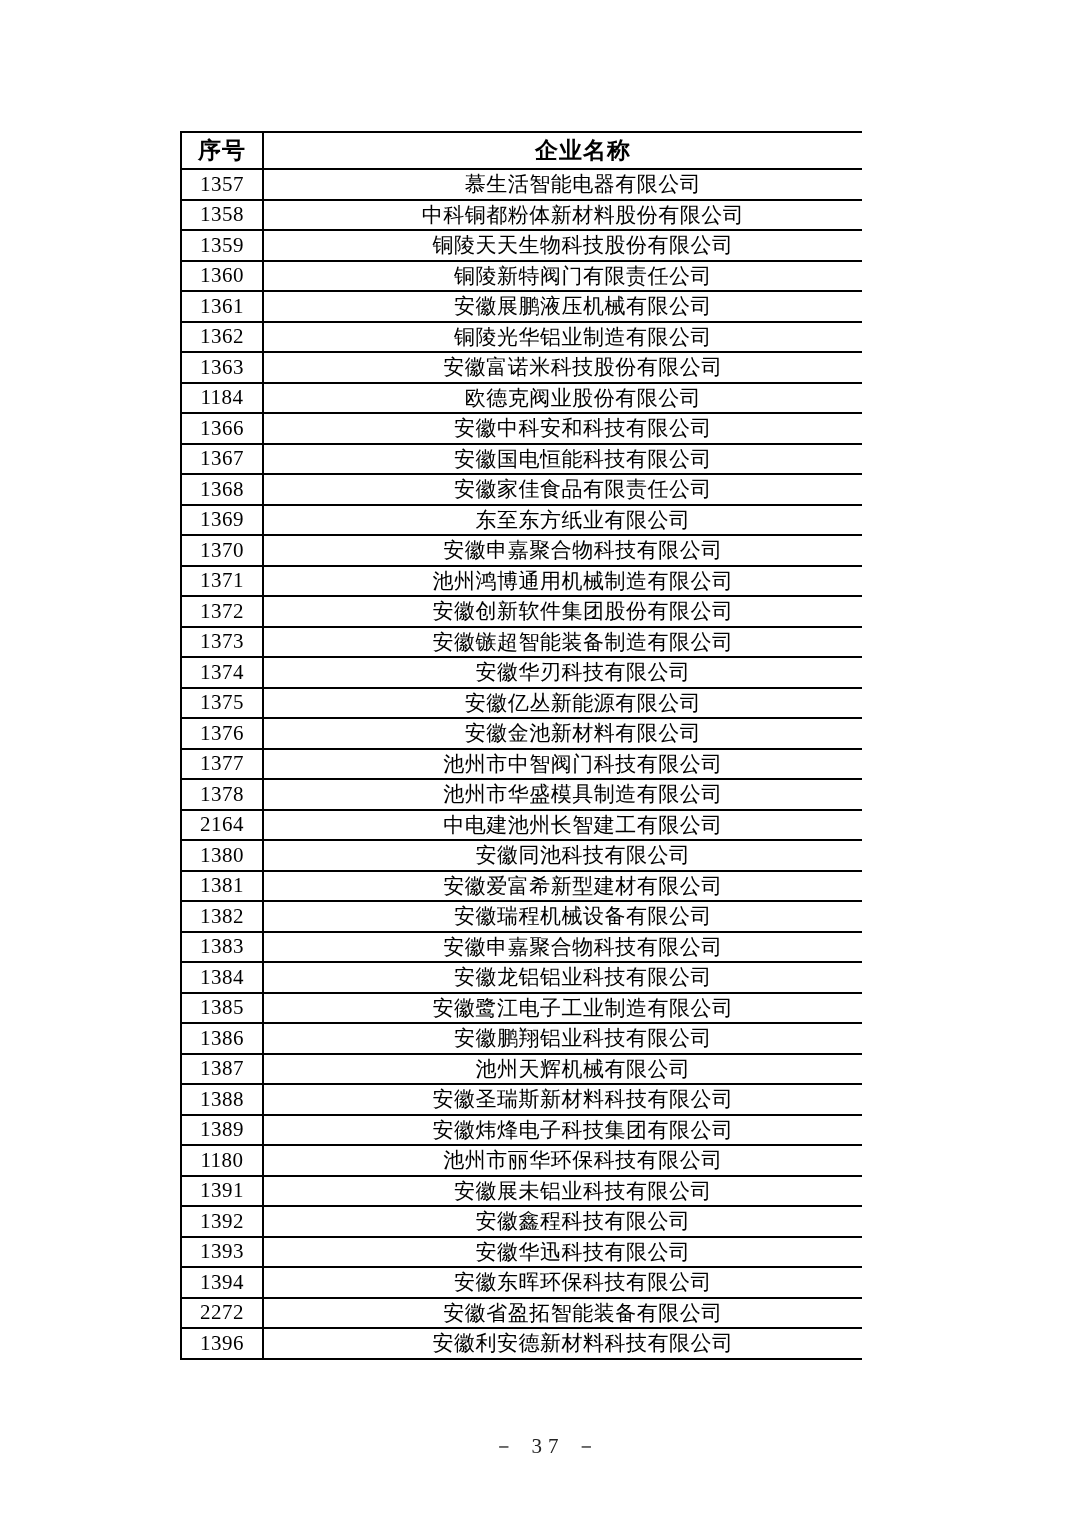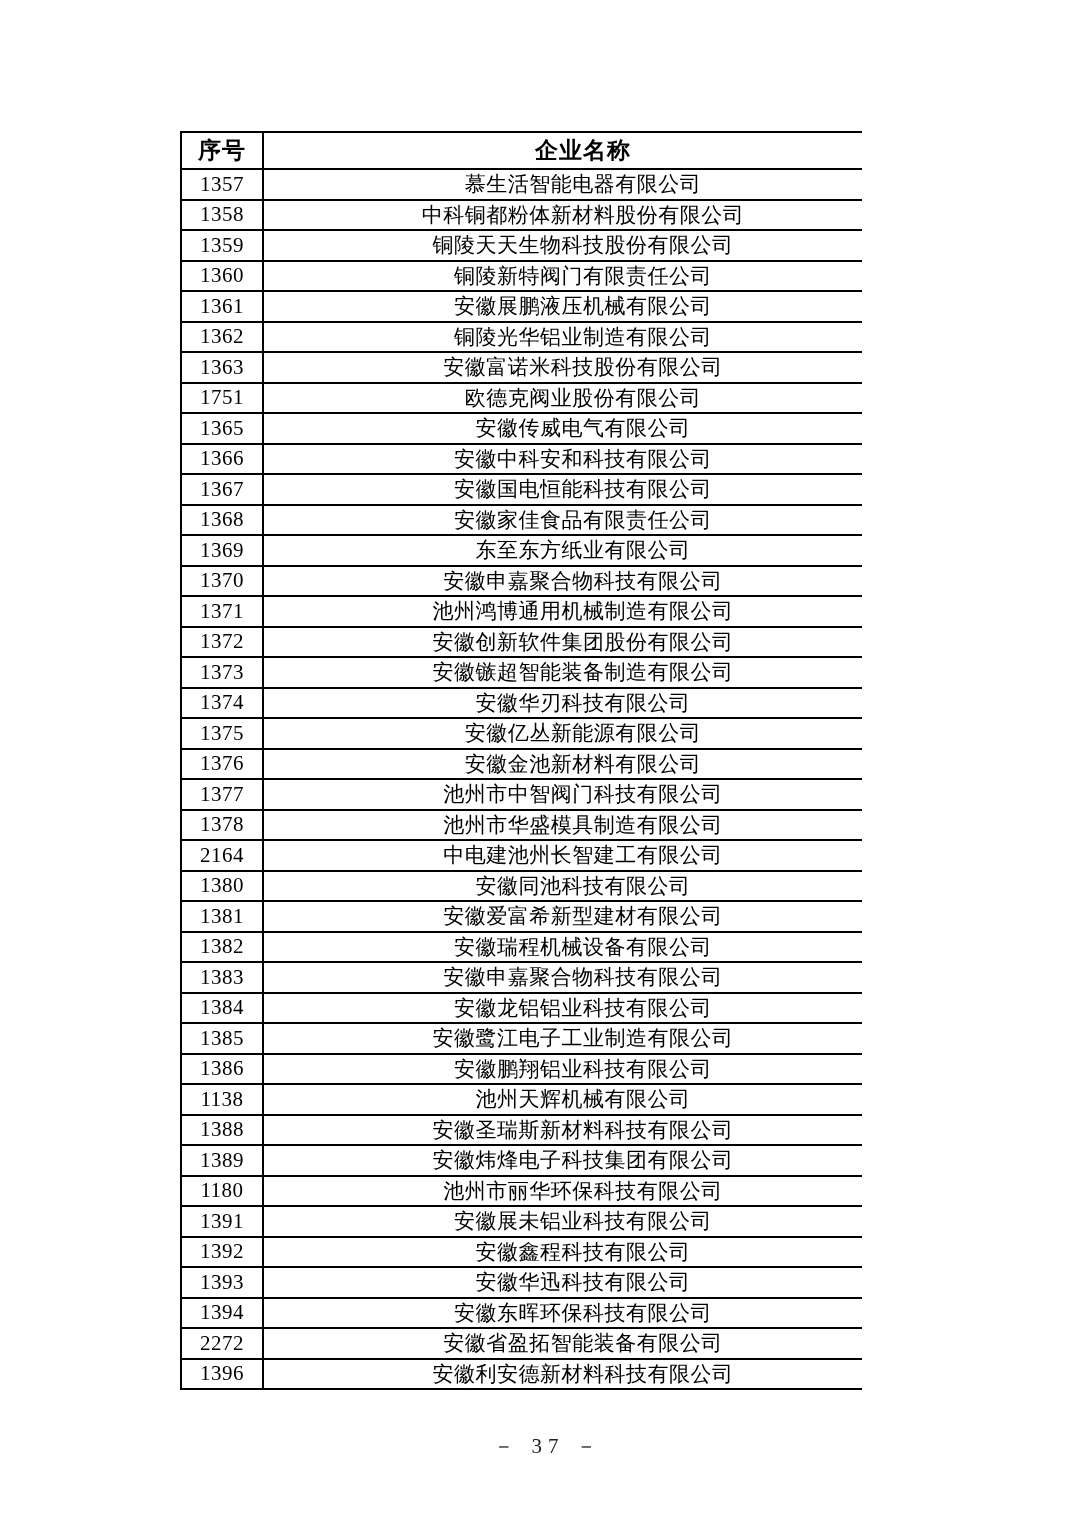--- a/index.html
+++ b/index.html
@@ -103,26 +103,22 @@
     </tr>
         <tr>
       <td class="index-cell">1362</td>
       <td class="name-cell">铜陵光华铝业制造有限公司</td>
     </tr>
         <tr>
       <td class="index-cell">1363</td>
       <td class="name-cell">安徽富诺米科技股份有限公司</td>
     </tr>
         <tr>
-      <td class="index-cell">1751</td>
+      <td class="index-cell">1184</td>
       <td class="name-cell">欧德克阀业股份有限公司</td>
-    </tr>
-        <tr>
-      <td class="index-cell">1365</td>
-      <td class="name-cell">安徽传威电气有限公司</td>
     </tr>
         <tr>
       <td class="index-cell">1366</td>
       <td class="name-cell">安徽中科安和科技有限公司</td>
     </tr>
         <tr>
       <td class="index-cell">1367</td>
       <td class="name-cell">安徽国电恒能科技有限公司</td>
     </tr>
         <tr>
@@ -195,21 +191,21 @@
     </tr>
         <tr>
       <td class="index-cell">1385</td>
       <td class="name-cell">安徽鹭江电子工业制造有限公司</td>
     </tr>
         <tr>
       <td class="index-cell">1386</td>
       <td class="name-cell">安徽鹏翔铝业科技有限公司</td>
     </tr>
         <tr>
-      <td class="index-cell">1138</td>
+      <td class="index-cell">1387</td>
       <td class="name-cell">池州天辉机械有限公司</td>
     </tr>
         <tr>
       <td class="index-cell">1388</td>
       <td class="name-cell">安徽圣瑞斯新材料科技有限公司</td>
     </tr>
         <tr>
       <td class="index-cell">1389</td>
       <td class="name-cell">安徽炜烽电子科技集团有限公司</td>
     </tr>

